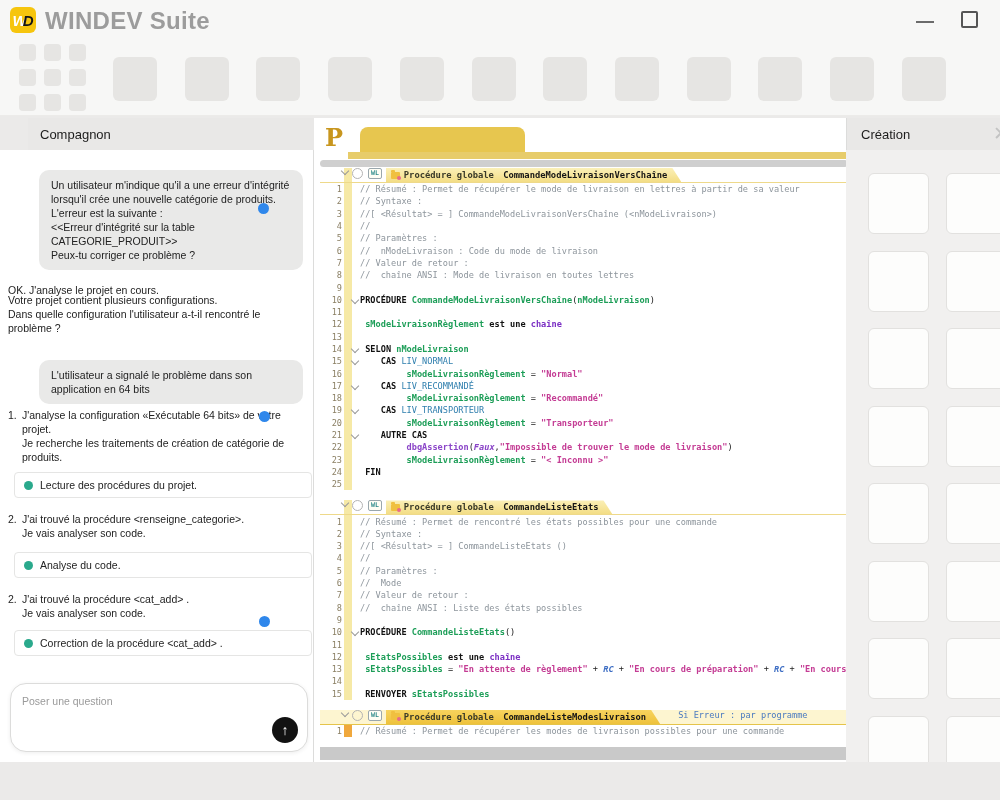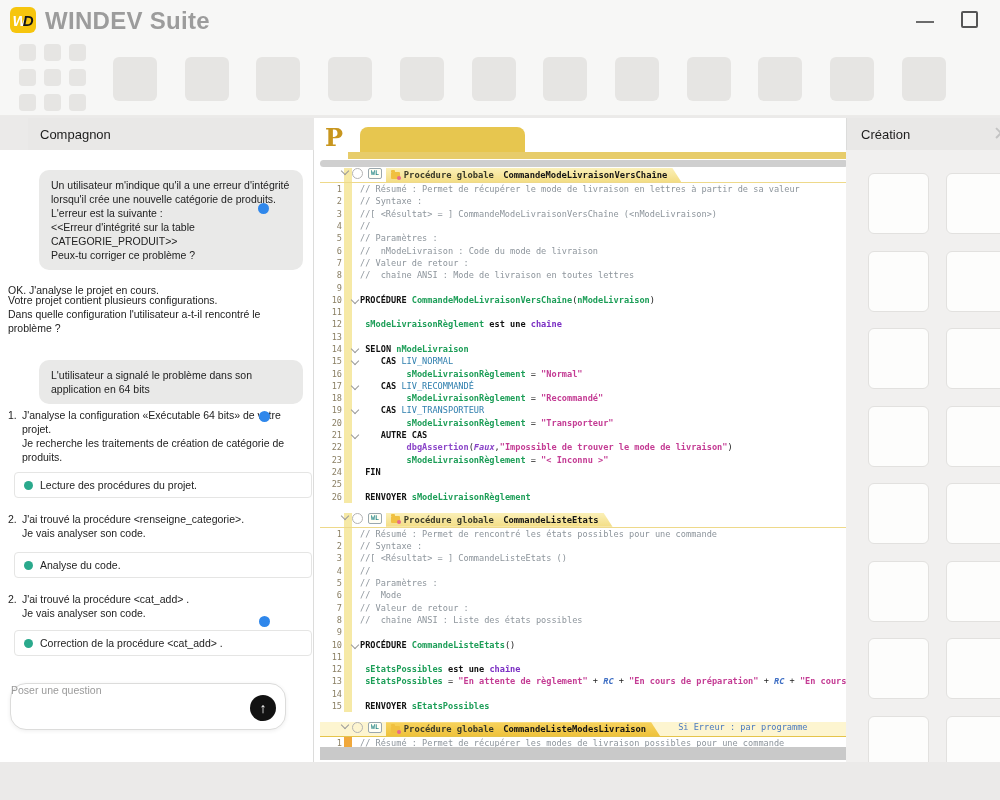--- a/index.html
+++ b/index.html
@@ -31,21 +31,21 @@
   .msg{position:absolute;font-size:10.5px;line-height:14px;color:#222;white-space:pre-line;}
   .m-user{background:#e9e9e8;border-radius:10px;padding:8px 12px;right:10px;max-width:240px;}
   .m-assist{left:8px;width:296px;}
   .m-step{left:8px;width:296px;padding-left:14px;box-sizing:border-box;}
   .m-step .mk{position:absolute;left:0;top:0;}
   .m-status{left:14px;width:278px;background:#fff;border:1px solid #e5e5e4;border-radius:4px;
             padding:5px 9px;display:flex;align-items:center;gap:7px;white-space:normal;}
   .gdot{width:9px;height:9px;border-radius:50%;background:#2aa98c;flex:none;}
   .bdot{position:absolute;width:11px;height:11px;border-radius:50%;background:#2f87eb;}
   .ask{left:10px;top:533px;width:274px;height:45px;background:#fff;border:1px solid #dcdcdb;
-       border-radius:16px;box-shadow:0 1px 4px rgba(0,0,0,.07);}
+       border-radius:16px;box-shadow:0 1px 4px rgba(0,0,0,.07);padding:11px;}
   .ask-ph{font-size:10.5px;color:#9a9a9a;}
   .send{position:absolute;right:9px;bottom:8px;width:26px;height:26px;border-radius:50%;background:#121212;
         color:#fff;display:flex;align-items:center;justify-content:center;font-size:14px;font-weight:bold;}
 
   
   .editor-bg{left:314px;top:118px;width:534px;height:644px;background:#fff;}
   .ptab-letter{left:325px;top:123px;font-family:"DejaVu Serif",serif;font-weight:bold;font-size:24px;color:#c8961e;}
   .edit-tab{left:360px;top:127px;width:165px;height:26px;background:#e7c64f;border-radius:8px 8px 0 0;}
   .ystrip{left:348px;top:152px;width:500px;height:7px;background:#e7cc6a;}
   .gbar-top{left:320px;top:160px;width:528px;height:7px;background:#cfcfcf;border-radius:4px;}
@@ -340,26 +340,20 @@
           <span class="lgap"></span>
           <span class="fcol"></span>
           <span class="ctext"><span class="pl"> </span><span class="kw">FIN</span></span>
         </div>
         <div class="cl">
           <span class="ln">25</span>
           <span class="lgap"></span>
           <span class="fcol"></span>
           <span class="ctext"></span>
         </div>
-        <div class="cl">
-          <span class="ln">26</span>
-          <span class="lgap"></span>
-          <span class="fcol"></span>
-          <span class="ctext"><span class="pl"> </span><span class="kw">RENVOYER </span><span class="id">sModeLivraisonRèglement</span></span>
-        </div>
       </div>
       <div class="cblock mt10">
         <div class="gutstrip"></div>
         <div class="chead">
           <span class="chev"></span>
           <span class="circ"></span>
           <span class="wlbadge">WL</span>
           <span class="band">
             <span class="folder"></span>
             <span class="bkind">Procédure globale </span>

